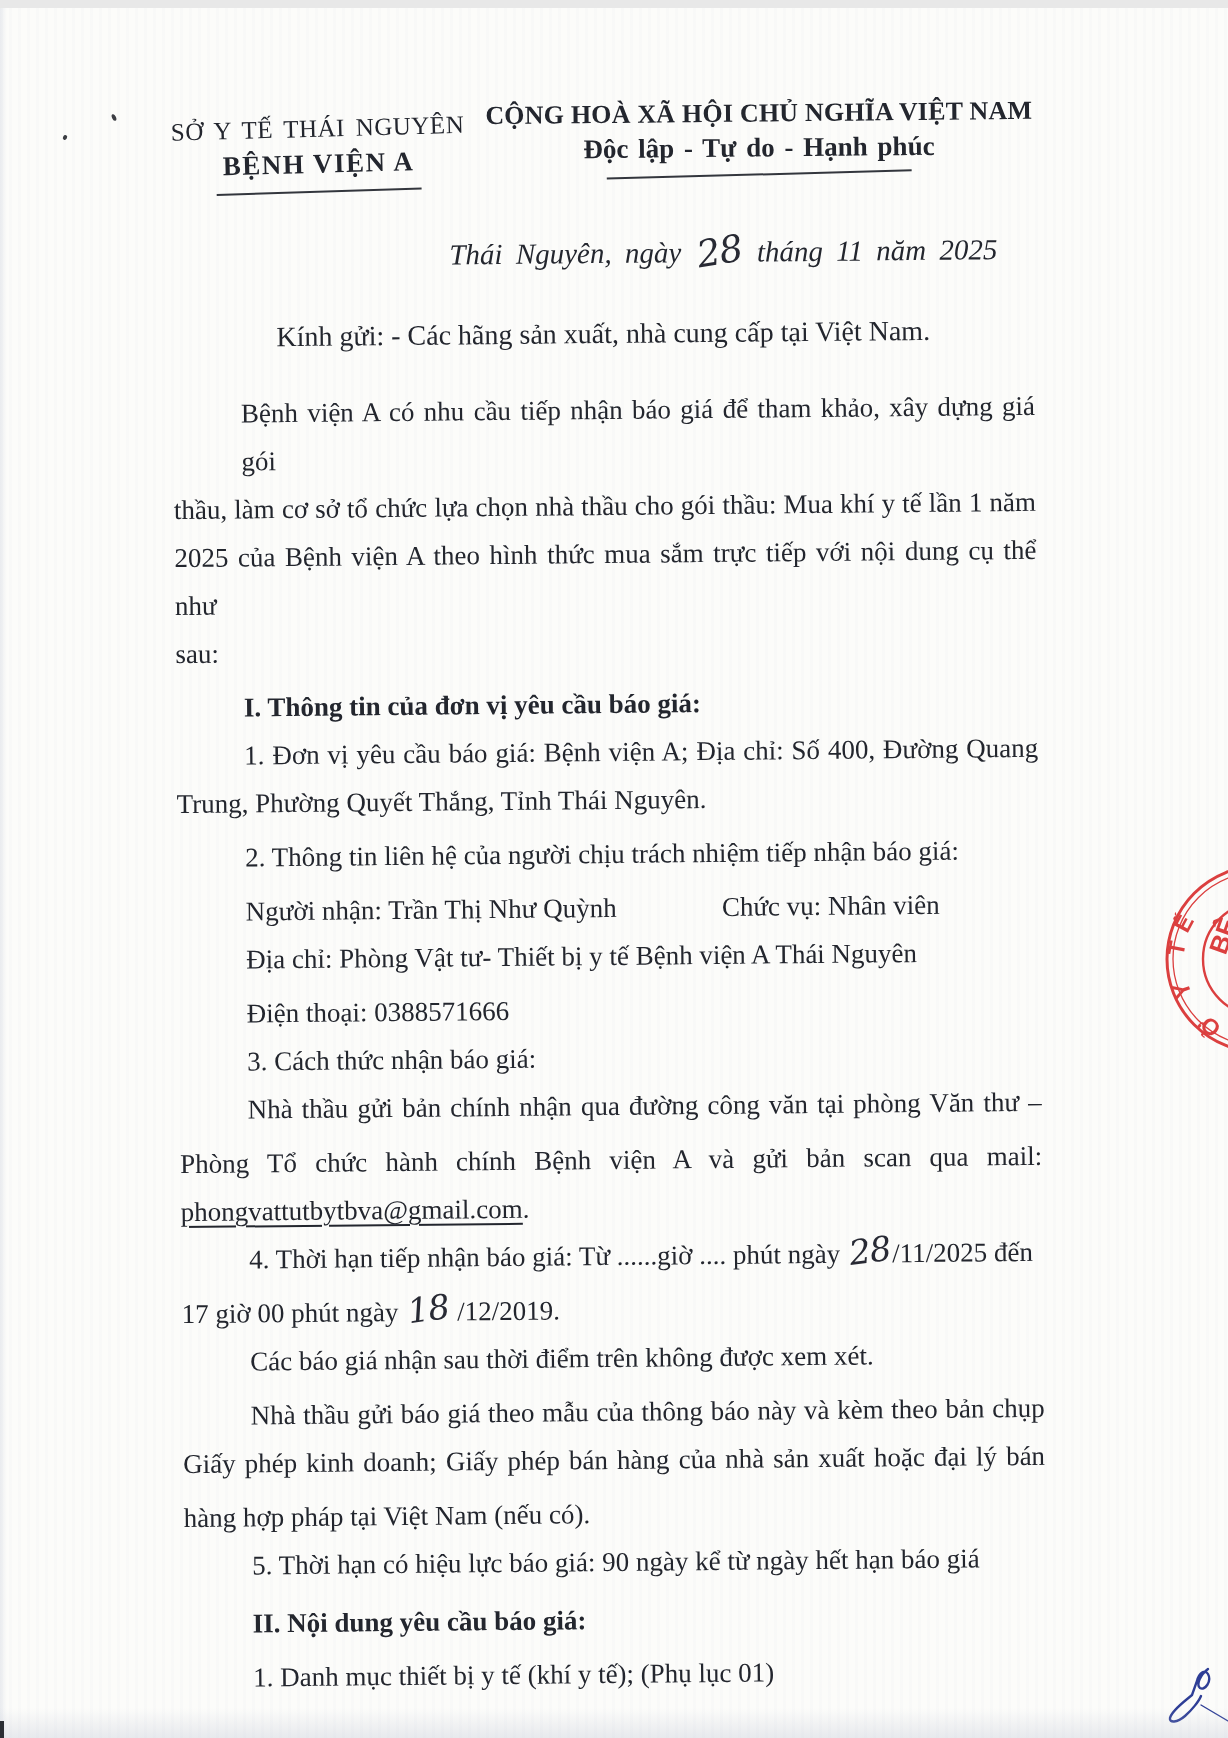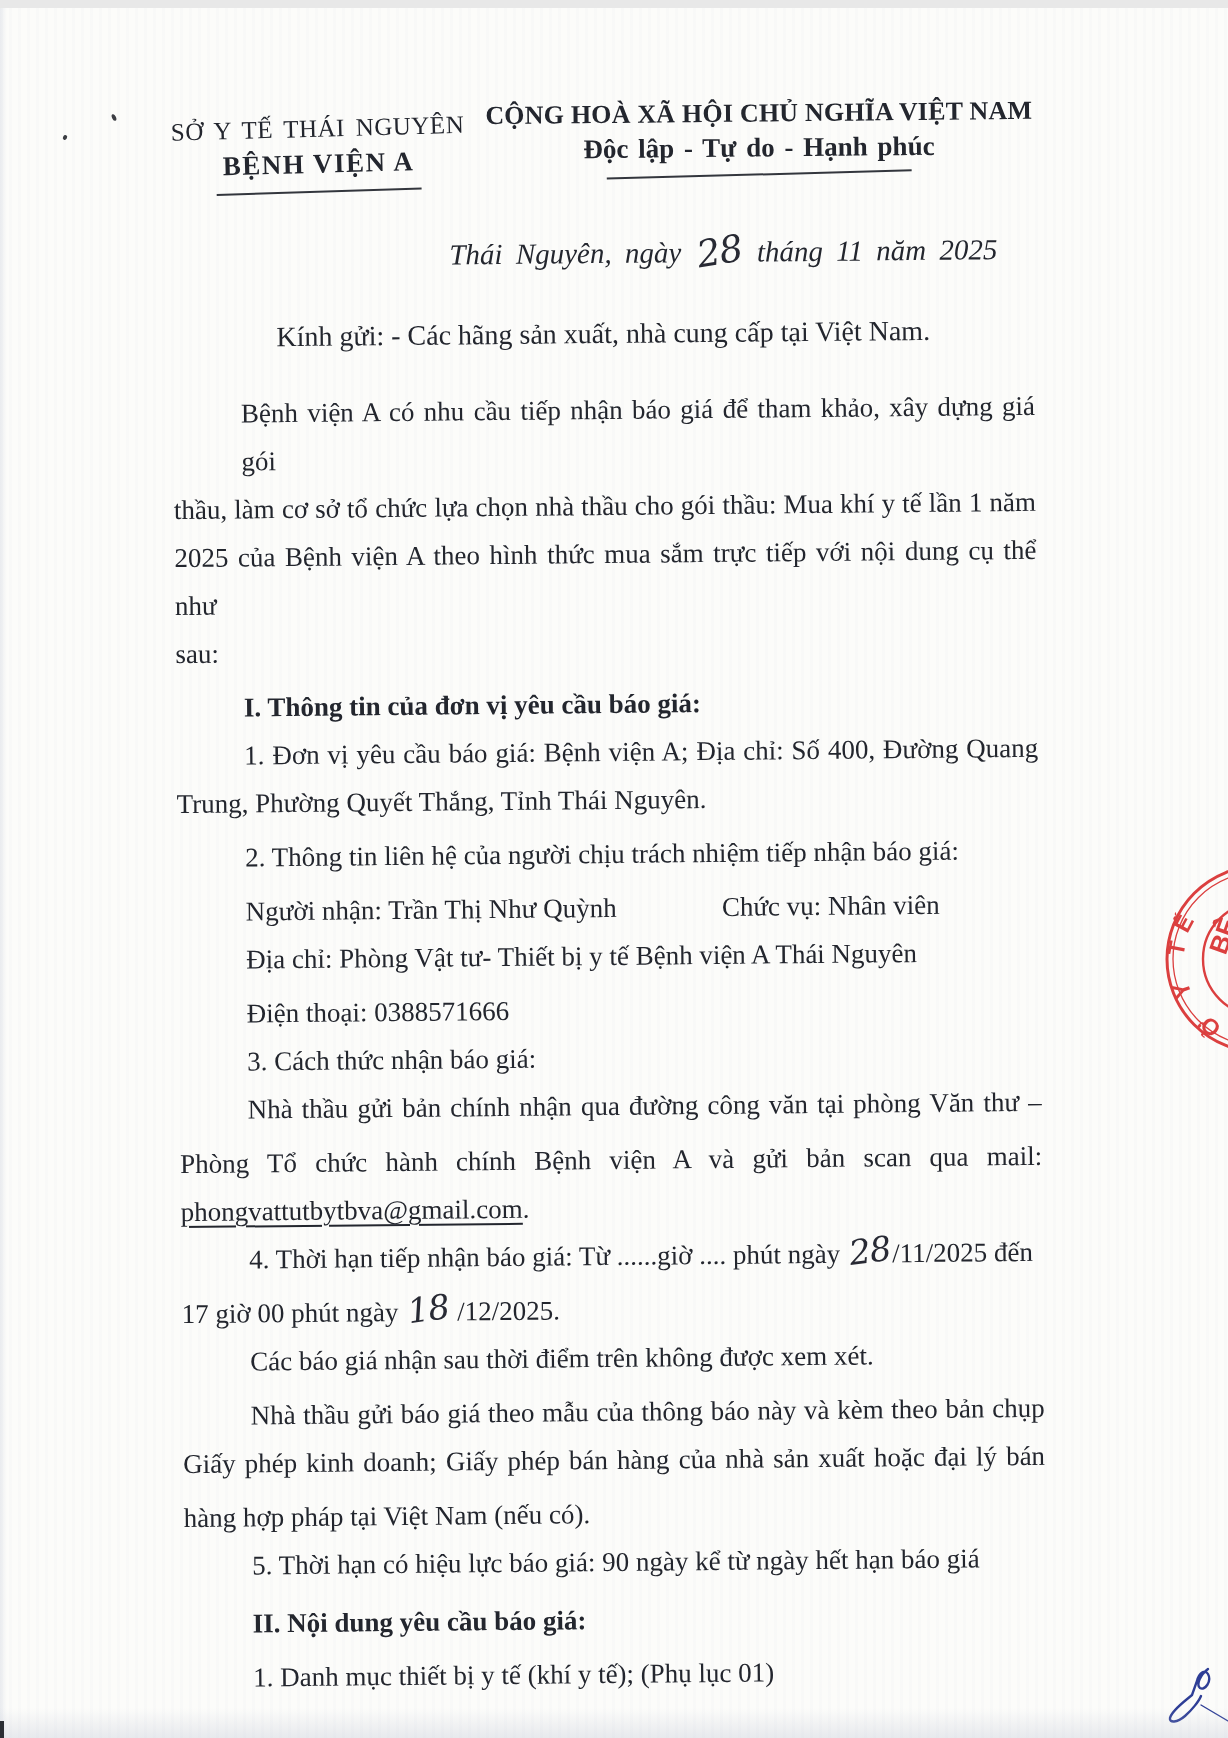--- a/index.html
+++ b/index.html
@@ -121,21 +121,21 @@
       <div class="line jline mt6">Phòng Tổ chức hành chính Bệnh viện A và gửi bản scan qua mail:</div>
       <div class="line"><span class="email">phongvattutbytbva@gmail.com</span><span>.</span></div>
 
       <div class="line ind nw">
         <span>4. Thời hạn tiếp nhận báo giá: Từ ......giờ .... phút ngày</span>
         <span class="hand">28</span><span>/11/2025 đến</span>
       </div>
       <div class="line nw mt6">
         <span>17 giờ 00 phút ngày</span>
         <span class="hand">18</span>
-        <span>/12/2025.</span>
+        <span>/12/2019.</span>
       </div>
       <div class="line ind">Các báo giá nhận sau thời điểm trên không được xem xét.</div>
 
       <div class="line jline ind mt6">Nhà thầu gửi báo giá theo mẫu của thông báo này và kèm theo bản chụp</div>
       <div class="line jline">Giấy phép kinh doanh; Giấy phép bán hàng của nhà sản xuất hoặc đại lý bán</div>
       <div class="line mt6">hàng hợp pháp tại Việt Nam (nếu có).</div>
       <div class="line ind">5. Thời hạn có hiệu lực báo giá: 90 ngày kể từ ngày hết hạn báo giá</div>
 
       <div class="line bold ind mt10">II. Nội dung yêu cầu báo giá:</div>
       <div class="line ind mt6">1.  Danh mục thiết bị y tế (khí y tế); (Phụ lục 01)</div>

